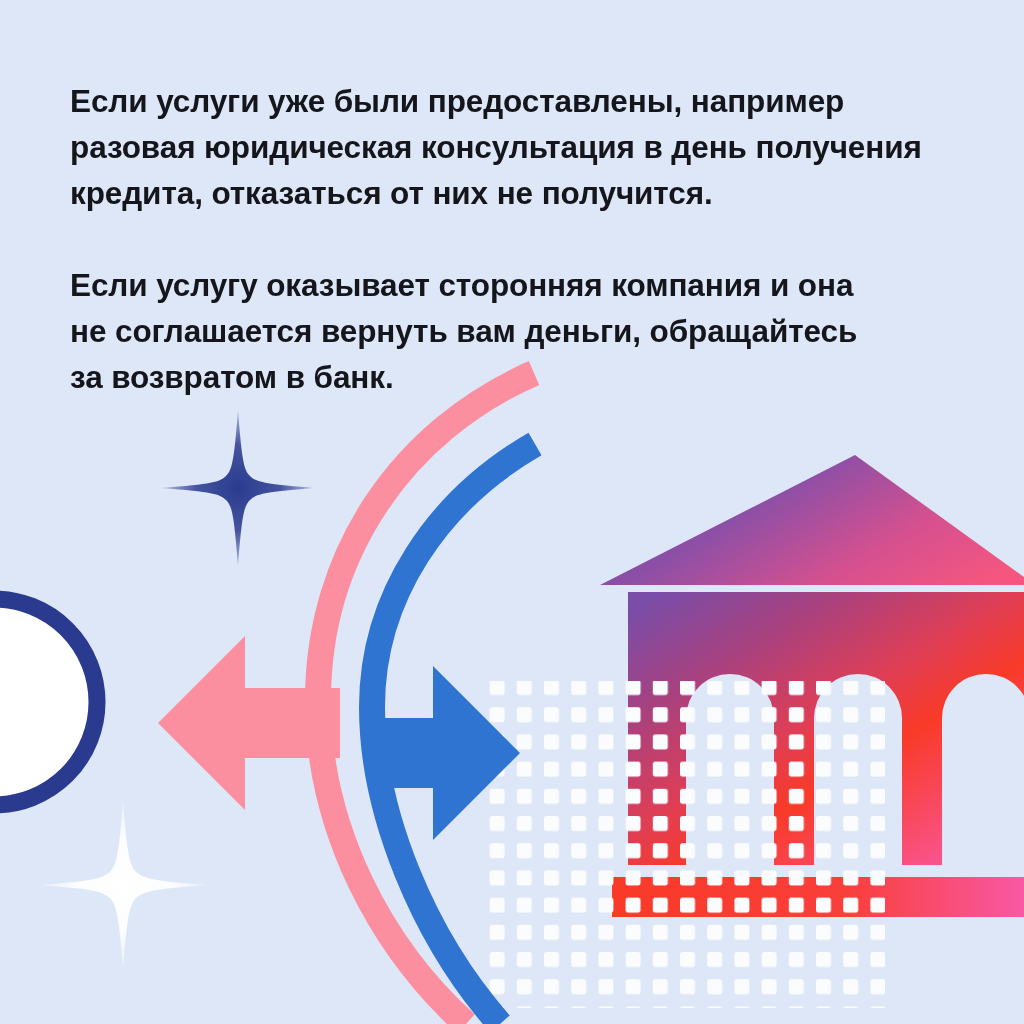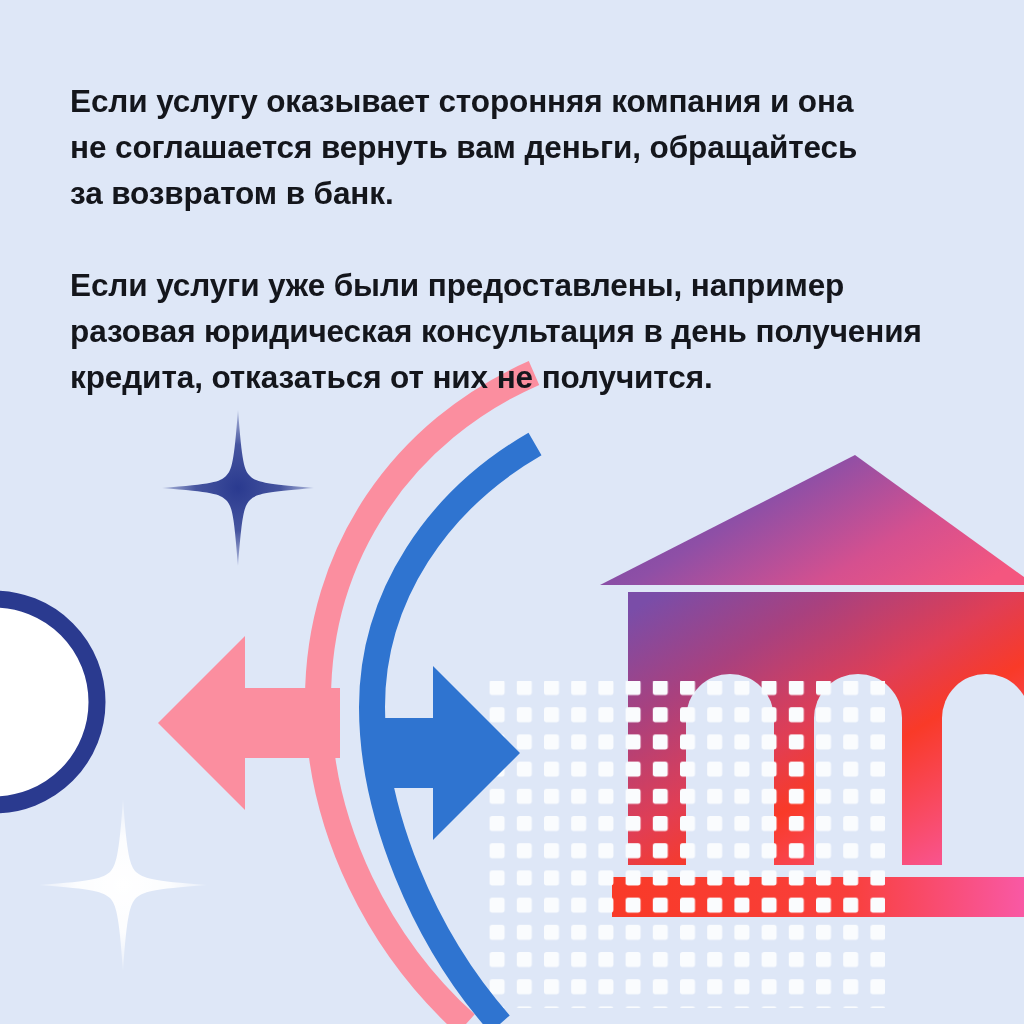--- a/index.html
+++ b/index.html
@@ -179,21 +179,21 @@
                C28,4 20,7 13,13
                C7,20 4,28 0,86
                C-4,28 -7,20 -13,13
                C-20,7 -28,4 -84,0
                C-28,-4 -20,-7 -13,-13
                C-7,-20 -4,-28 0,-86 Z" fill="url(#gSparkWhite)"></path>
     </g>
   </svg>
 
   <div id="text-block">
+    <p class="para">Если услуги уже были предоставлены, например
+разовая юридическая консультация в день получения
+кредита, отказаться от них не получится.</p>
     <p class="para">Если услугу оказывает сторонняя компания и она
 не соглашается вернуть вам деньги, обращайтесь
 за возвратом в банк.</p>
-    <p class="para">Если услуги уже были предоставлены, например
-разовая юридическая консультация в день получения
-кредита, отказаться от них не получится.</p>
   </div>
 
 </div>
 
 </body></html>

